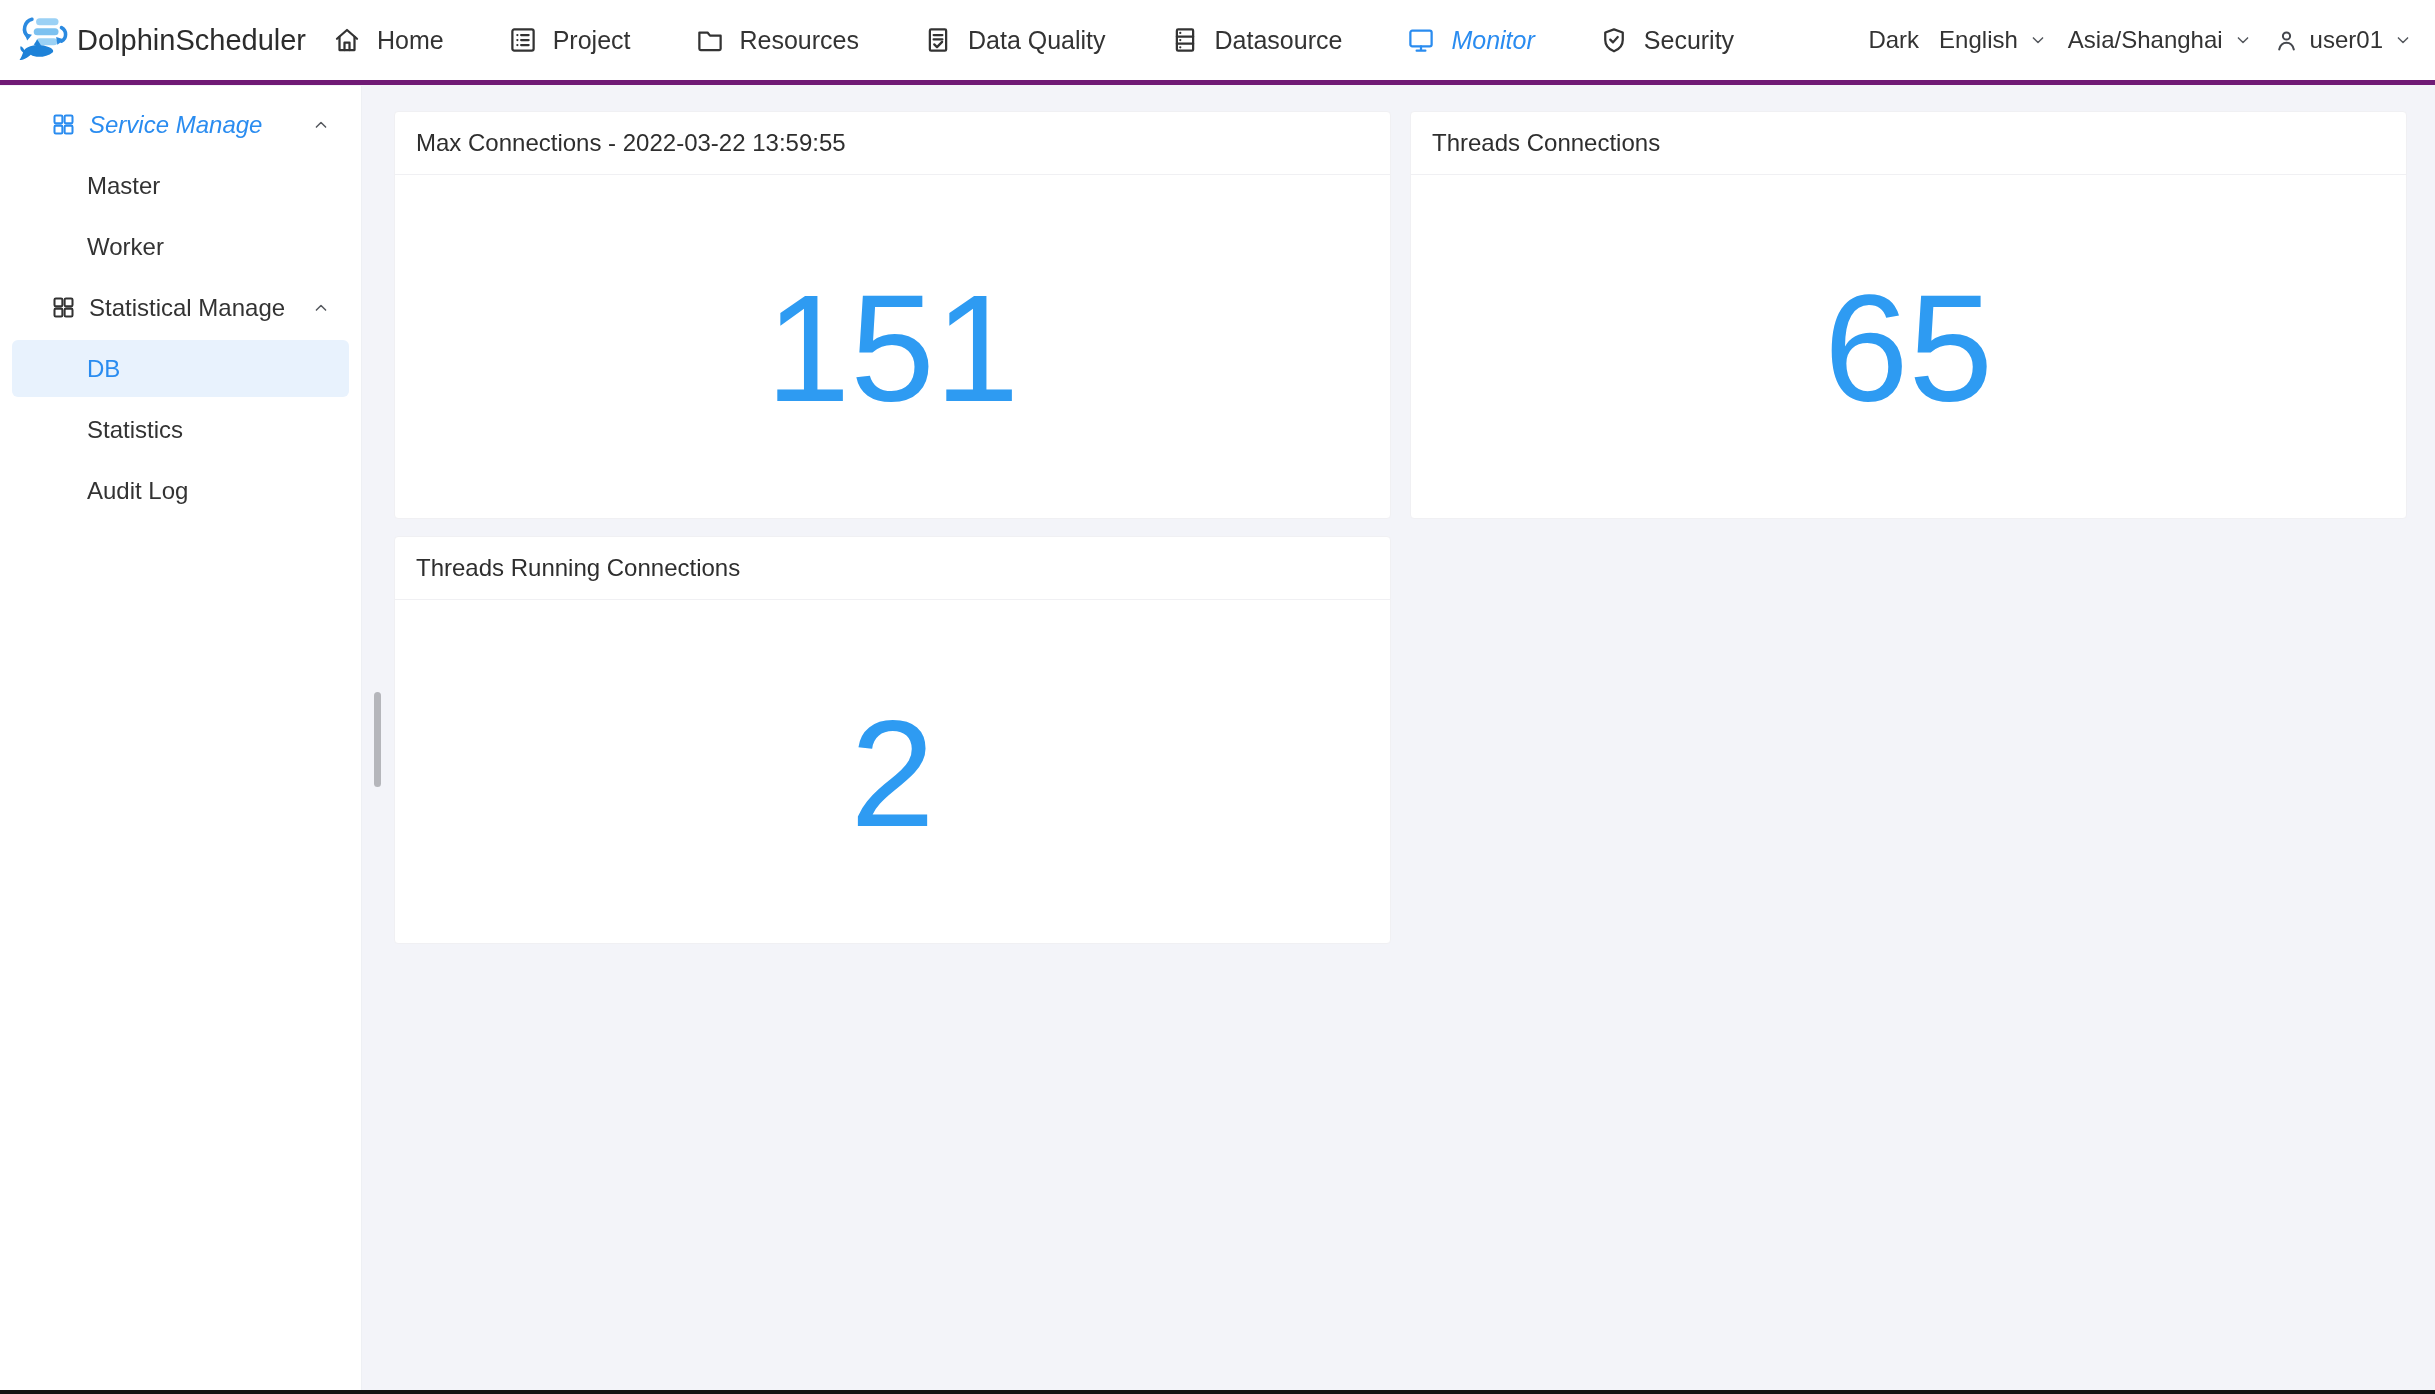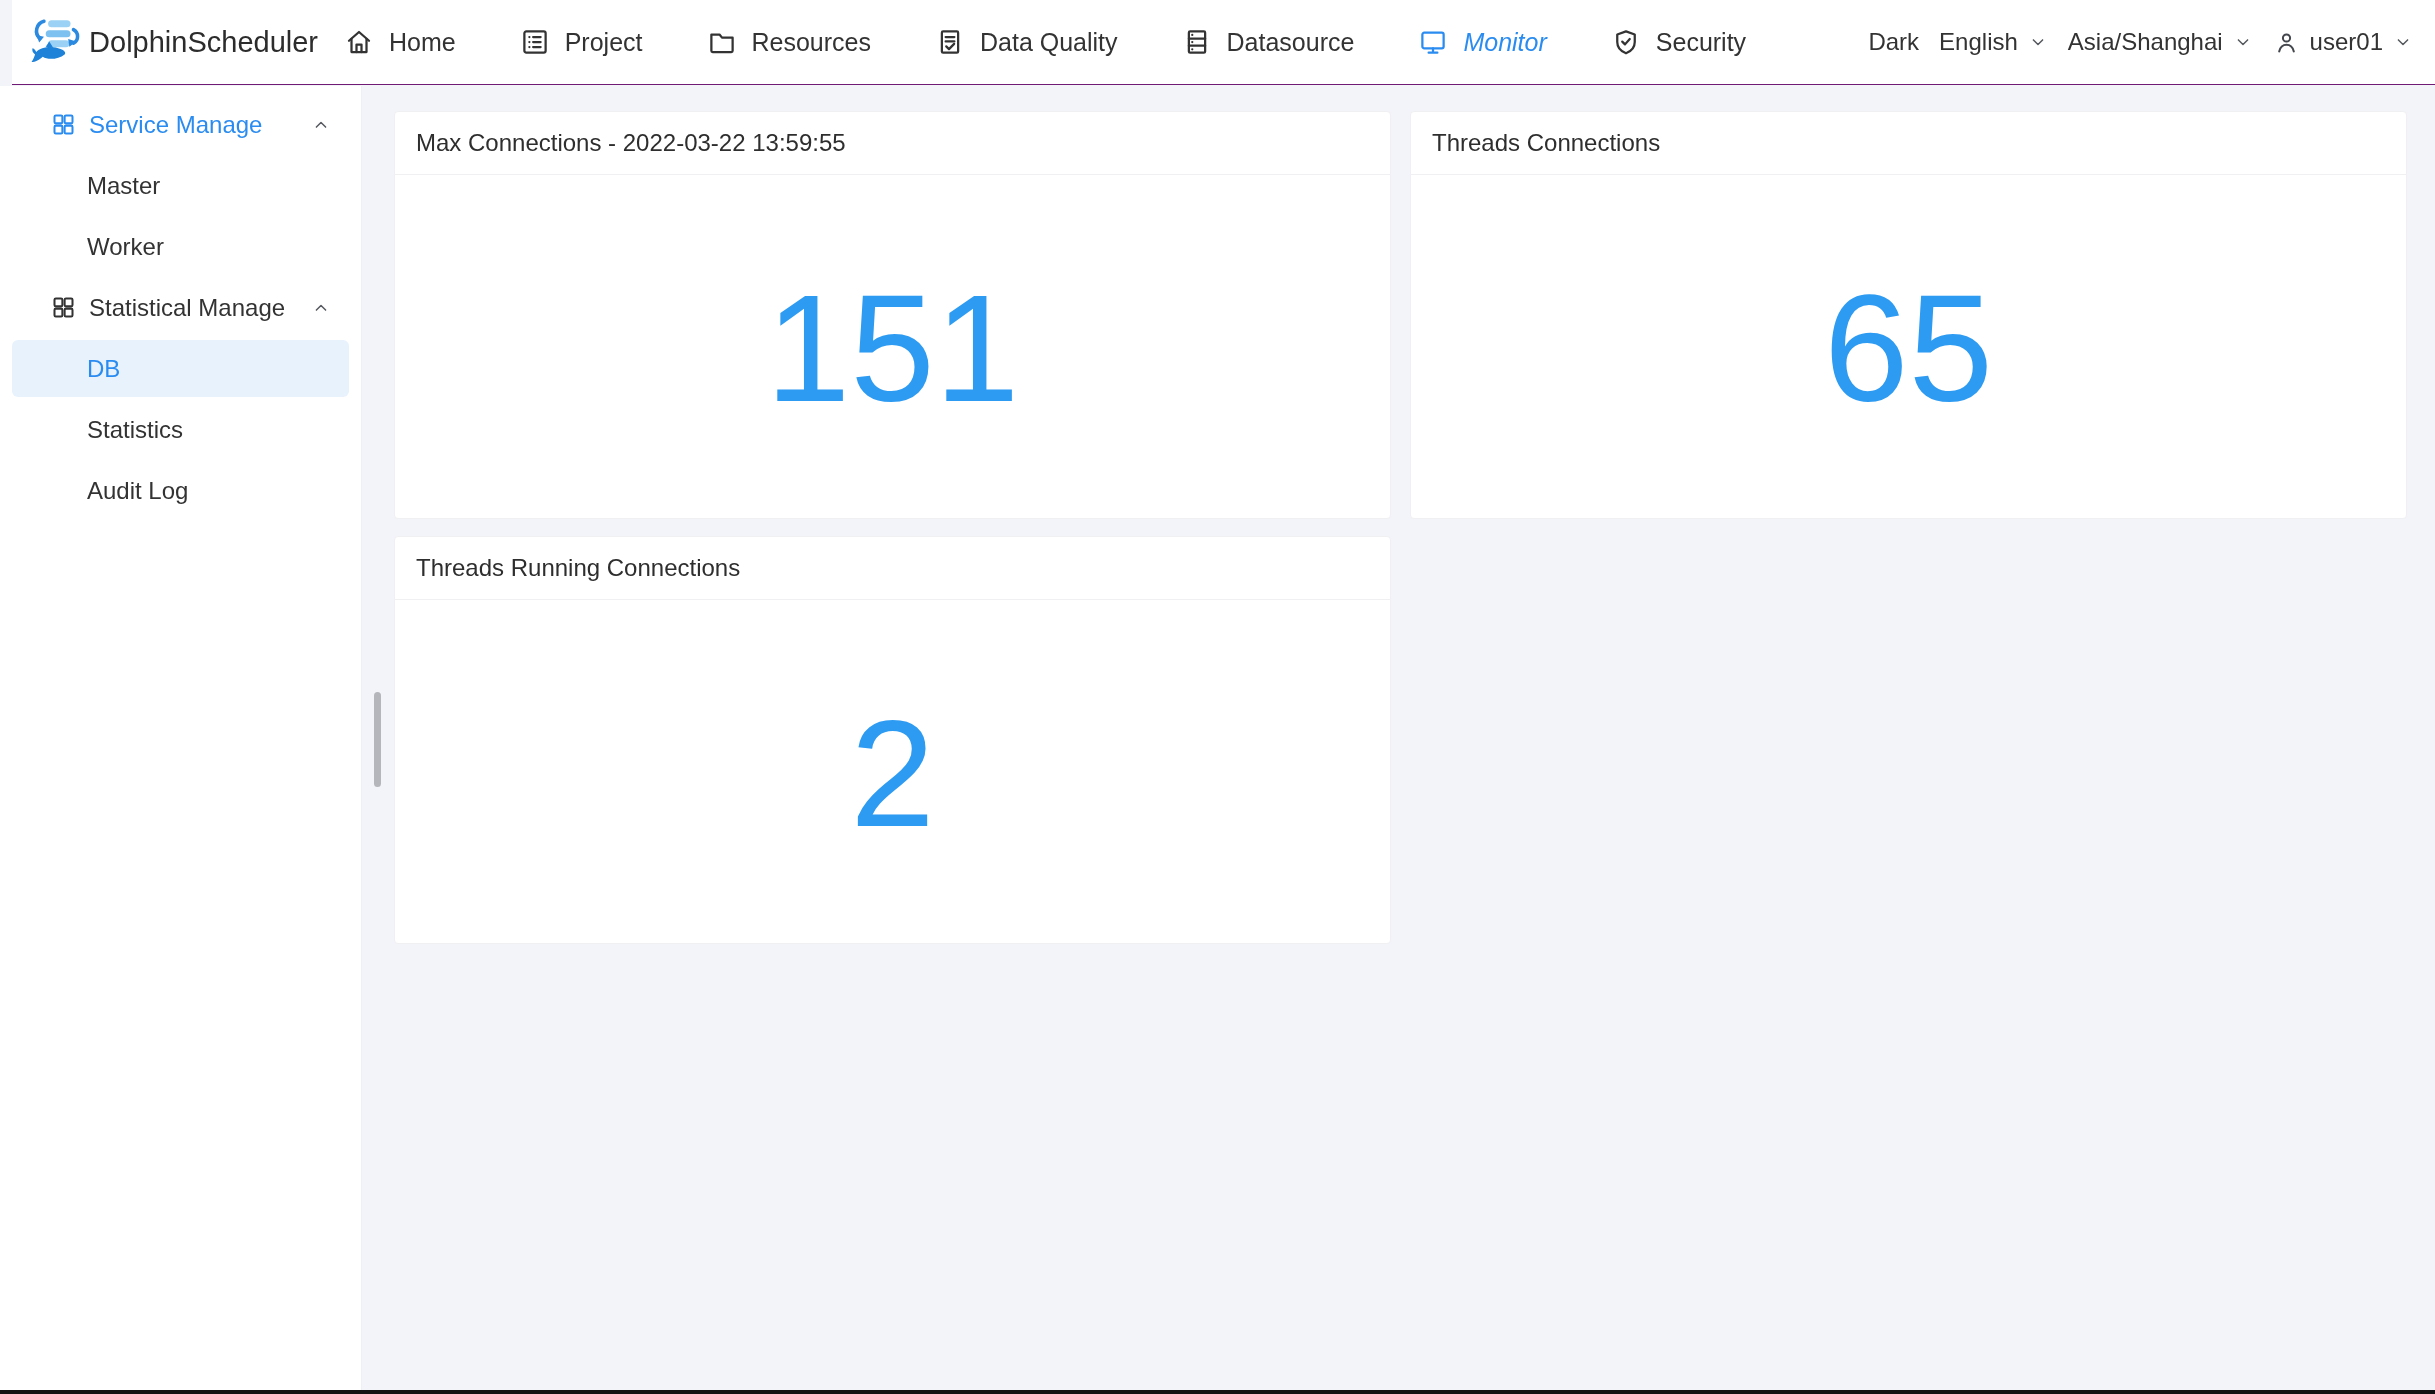--- a/index.html
+++ b/index.html
@@ -8,23 +8,23 @@
     width: 2435px; height: 1394px;
     position: relative;
     overflow: hidden;
     background: #f3f4f9;
     font-family: "Liberation Sans", sans-serif;
     color: #333;
   }
 
   
   .topbar {
-    position: absolute; top: 0; left: 12px; right: 0; height: 85px;
+    position: absolute; top: 0; left: 0; right: 0; height: 85px;
     background: #ffffff;
-    border-bottom: 1px solid #701a75;
+    border-bottom: 5px solid #701a75;
     display: flex; align-items: center;
     padding: 0 22px 0 16px;
     z-index: 5;
   }
   .brand { display: flex; align-items: center; width: 290px; cursor: pointer; }
   .brand svg.logo { width: 82px; height: 76px; display: block; }
   .brand-name { font-size: 29px; color: #2c2c2c; margin-left: 2px; white-space: nowrap; }
 
   .topnav { display: flex; align-items: center; gap: 64px; margin-left: 26px; }
   .topnav-item {
@@ -53,21 +53,21 @@
   }
   .side-row {
     height: 57px; margin: 4px 12px; border-radius: 6px;
     display: flex; align-items: center;
     font-size: 24px; color: #333; cursor: pointer; white-space: nowrap;
   }
   .group-h { padding-left: 38px; }
   .group-h .gicon { display: flex; margin-right: 12px; }
   .group-h .gicon svg { width: 27px; height: 27px; display: block; }
   .group-h .chev { margin-left: auto; margin-right: 18px; display: flex; }
-  .group-h.active { color: #2a8cf0; }
+  .group-h.active { color: #2a8cf0; font-style: italic; }
   .side-child { padding-left: 75px; }
   .side-child.selected { background: #e8f2fd; color: #2a8cf0; }
 
   
   .sider-thumb {
     position: absolute; left: 374px; top: 692px;
     width: 7px; height: 95px; border-radius: 4px;
     background: #b5b6bb; z-index: 6; cursor: grab;
   }
 

